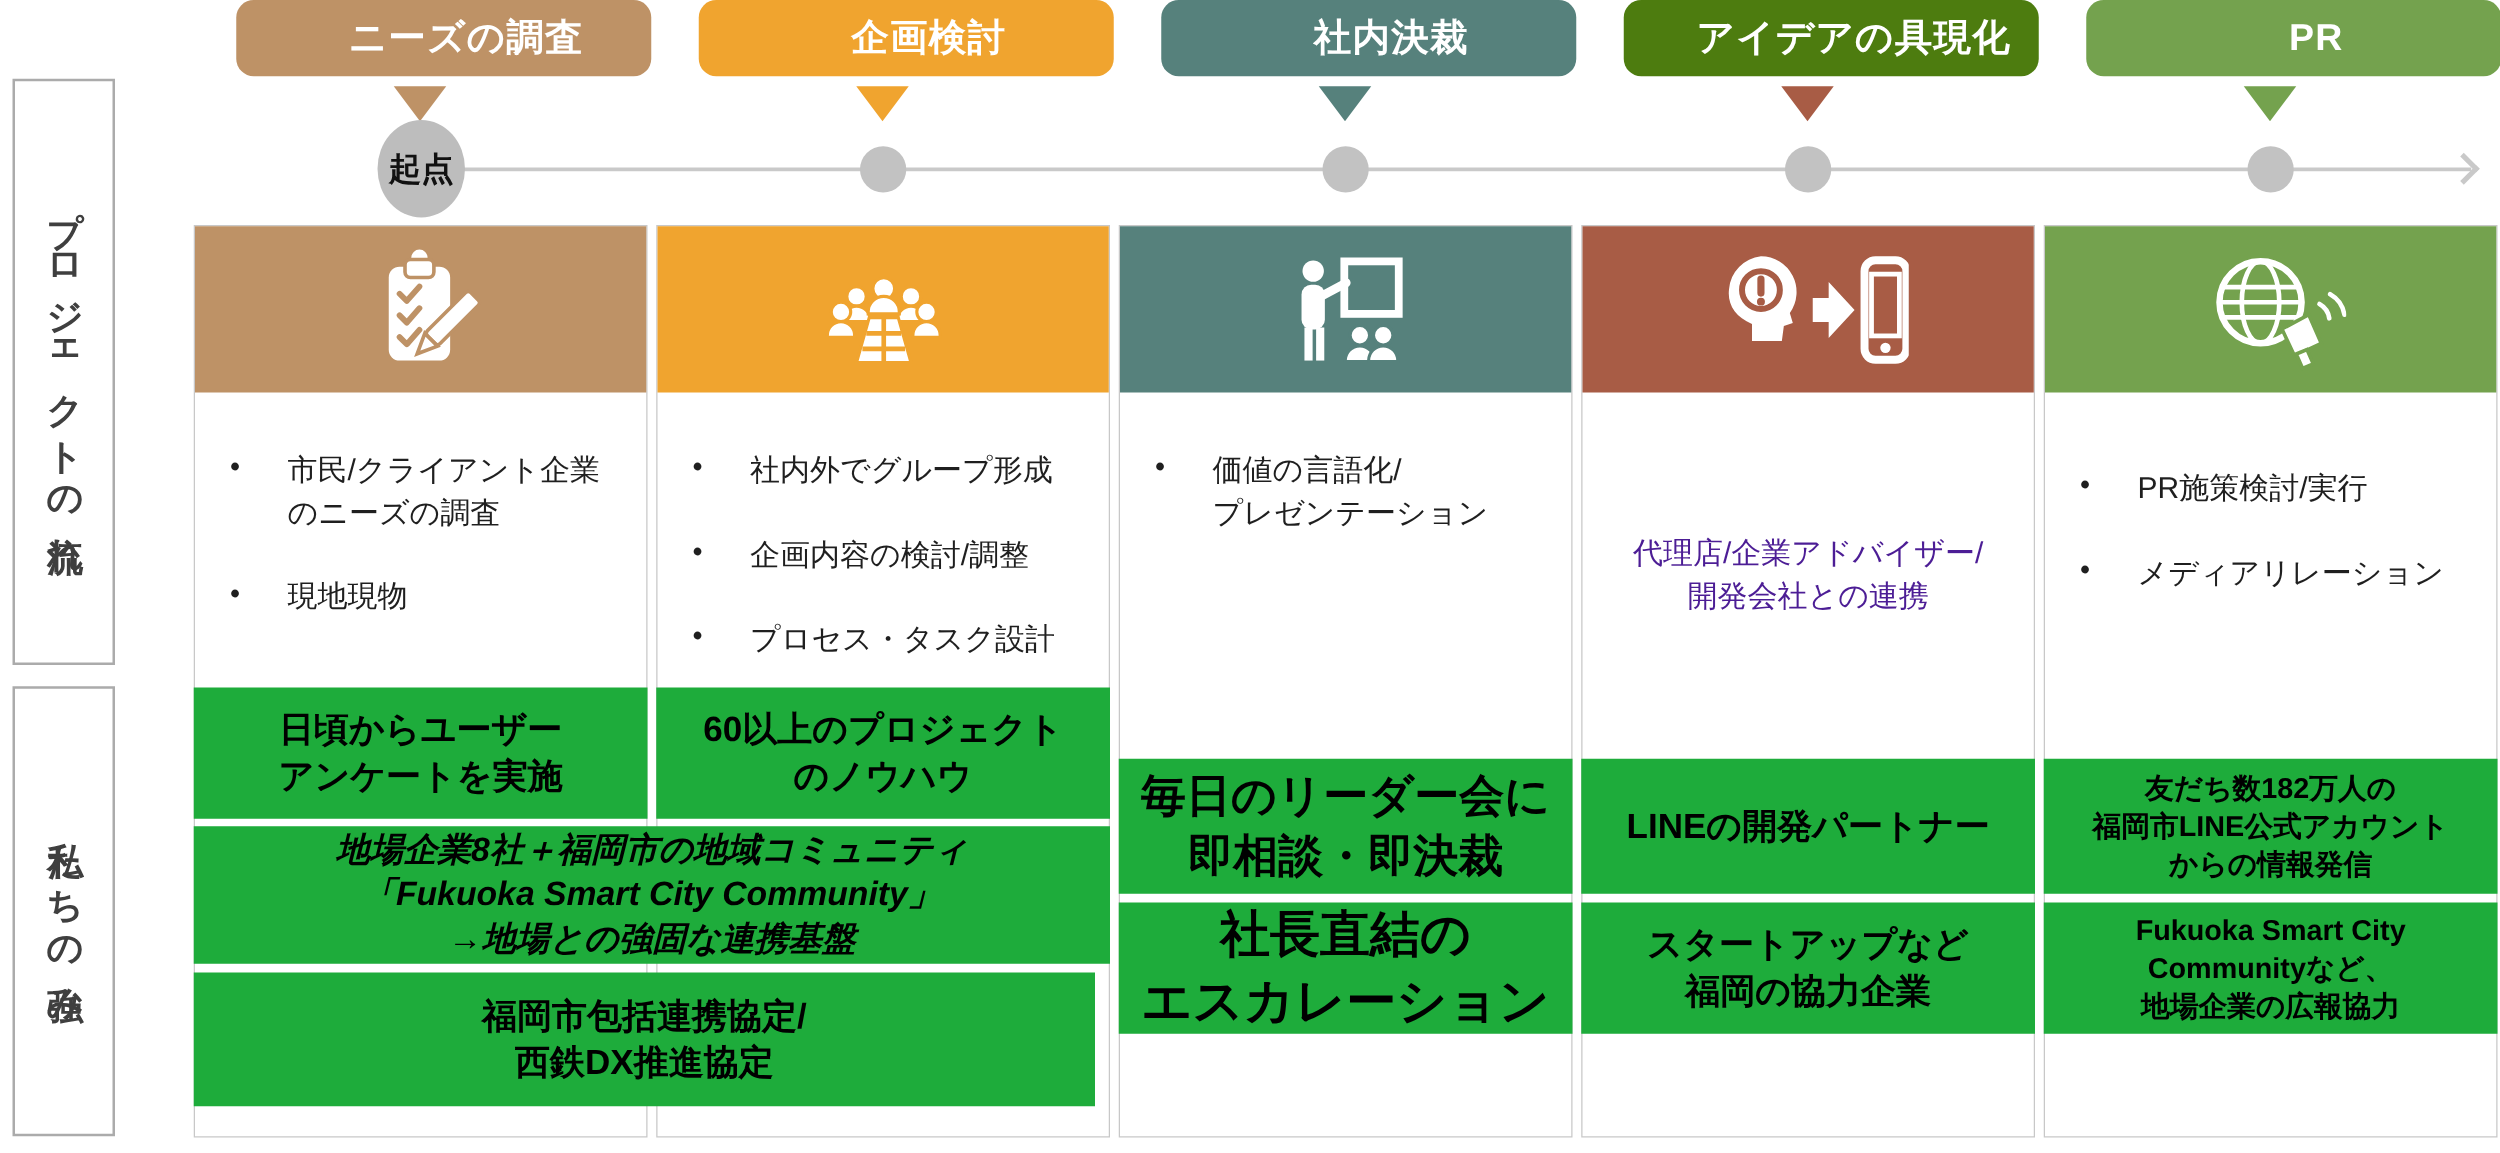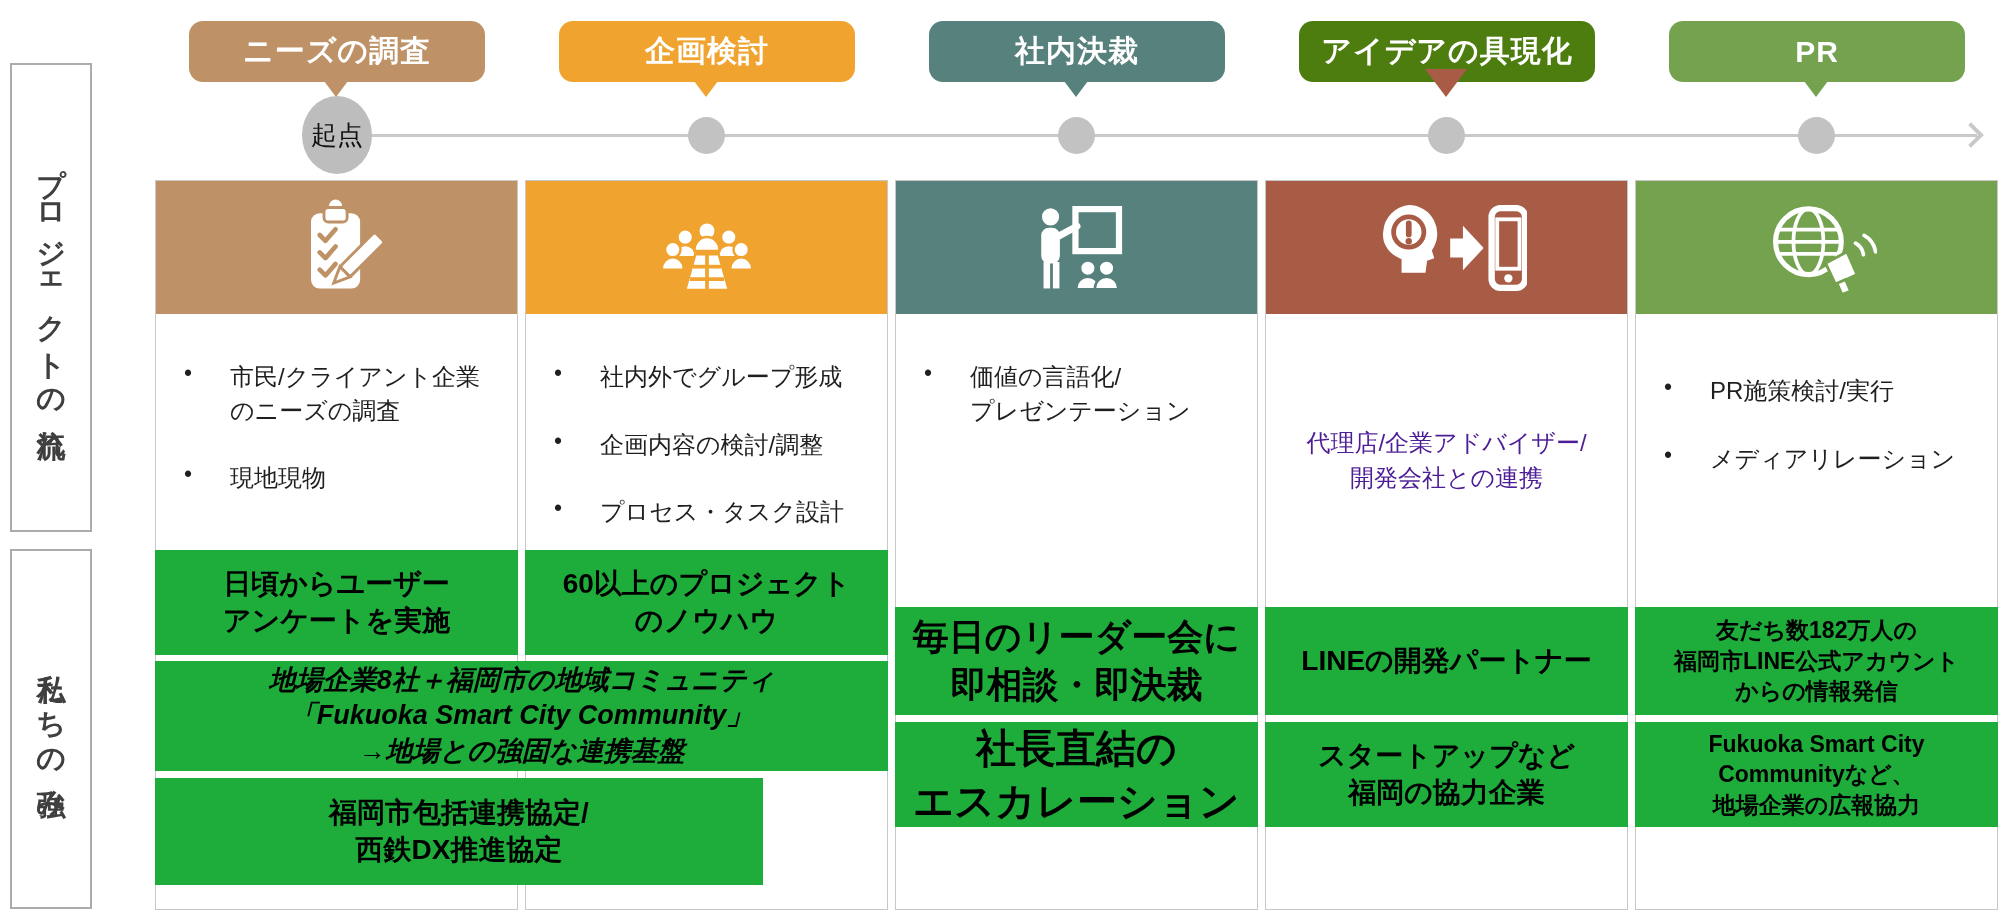--- a/index.html
+++ b/index.html
@@ -22,25 +22,25 @@
   .tl-arrow{
     position:absolute;width:18px;height:18px;z-index:1;
     border-top:4px solid #c9c9c9;border-right:4px solid #c9c9c9;
     transform:rotate(45deg);box-sizing:border-box;
   }
   .tl-dot{position:absolute;top:117px;width:37px;height:37px;border-radius:50%;z-index:2;}
   .tl-origin{
     position:absolute;left:302px;top:96px;width:70px;height:78px;border-radius:50%;
     display:flex;align-items:center;justify-content:center;z-index:3;
   }
-  .tl-origin span{font-size:26px;font-weight:normal;color:#111;}
+  .tl-origin span{font-size:26px;font-weight:bold;color:#111;}
   
   .pill{
-    position:absolute;top:21px;width:296px;height:61px;border-radius:14px;
-    display:flex;align-items:center;justify-content:center;z-index:2;
+    position:absolute;top:0;width:296px;height:61px;border-radius:14px;
+    display:flex;align-items:center;justify-content:center;z-index:2;padding-left:36px;
   }
   .pill span{color:#fff;font-size:30px;font-weight:bold;letter-spacing:1px;}
   .pill-tail{
     position:absolute;top:69px;width:0;height:0;z-index:2;
     border-left:21px solid transparent;border-right:21px solid transparent;
     border-top:28px solid #000;
   }
   
   .col{
     position:absolute;top:180px;width:363px;height:730px;background:#fff;
@@ -259,21 +259,21 @@
     </div>
   <div class="gbox" style="left: 525px; top: 550px; width: 363px; height: 105px; background-color: rgb(30, 172, 59);">
       <span style="font-size:28px;">60以上のプロジェクト
 のノウハウ</span>
     </div>
   <div class="gbox" style="left: 155px; top: 661px; width: 733px; height: 110px; background-color: rgb(30, 172, 59); font-style: italic;">
       <span style="font-size:27px;">地場企業8社＋福岡市の地域コミュニティ
 「Fukuoka Smart City Community」
 →地場との強固な連携基盤</span>
     </div>
-  <div class="gbox" style="left: 155px; top: 778px; width: 608px; height: 107px; background-color: rgb(30, 172, 59); align-items: center;">
+  <div class="gbox" style="left: 155px; top: 778px; width: 721px; height: 107px; background-color: rgb(30, 172, 59); align-items: center;">
       <span style="font-size:28px;">福岡市包括連携協定/
 西鉄DX推進協定</span>
     </div>
   <div class="gbox" style="left: 895px; top: 607px; width: 363px; height: 108px; background-color: rgb(30, 172, 59);">
       <span style="font-size:36px;">毎日のリーダー会に
 即相談・即決裁</span>
     </div>
   <div class="gbox" style="left: 895px; top: 722px; width: 363px; height: 105px; background-color: rgb(30, 172, 59);">
       <span style="font-size:40px;">社長直結の
 エスカレーション</span>

